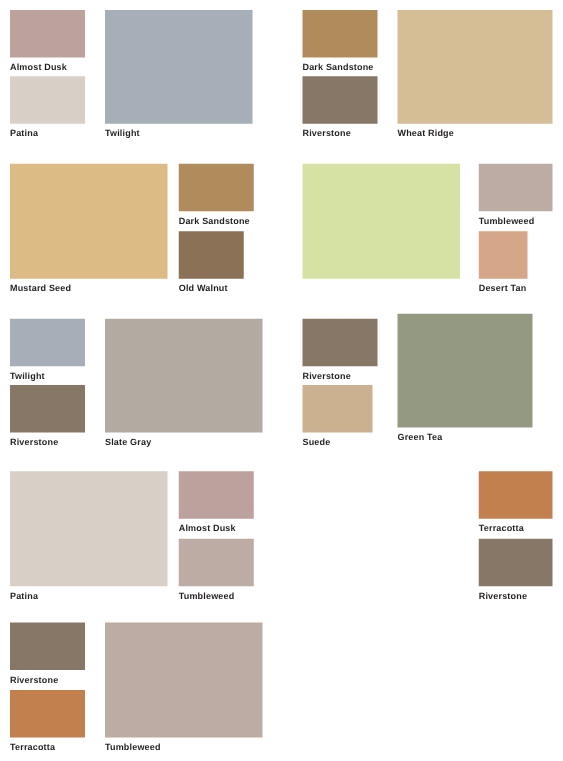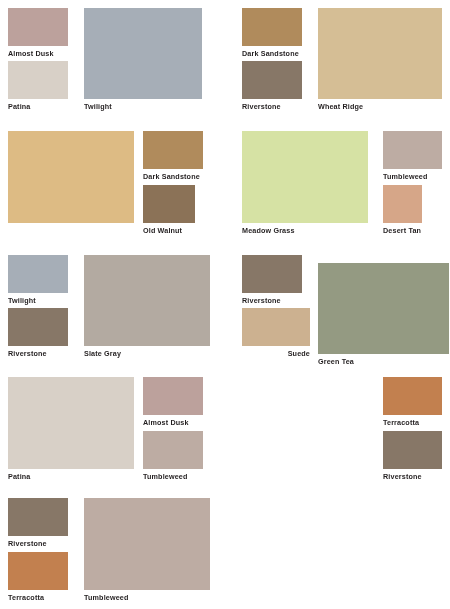--- a/index.html
+++ b/index.html
@@ -64,32 +64,32 @@
     <div class="swatch-cell" style="left: 242px; top: 61px; width: 60px;">
       <div class="swatch-chip" title="Riverstone" style="height: 38px; background: rgb(135, 119, 103);"></div>
       <span class="swatch-label" style="color: rgb(35, 31, 32);">Riverstone</span>
     </div>
     <div class="swatch-cell" style="left: 318px; top: 8px; width: 124px;">
       <div class="swatch-chip" title="Wheat Ridge" style="height: 91px; background: rgb(213, 190, 149);"></div>
       <span class="swatch-label" style="color: rgb(35, 31, 32);">Wheat Ridge</span>
     </div>
     <div class="swatch-cell" style="left: 8px; top: 131px; width: 126px;">
       <div class="swatch-chip" title="Mustard Seed" style="height: 92px; background: rgb(221, 187, 132);"></div>
+      <span class="swatch-label" style="color: rgb(35, 31, 32);">Mustard Seed</span>
     </div>
     <div class="swatch-cell" style="left: 143px; top: 131px; width: 60px;">
       <div class="swatch-chip" title="Dark Sandstone" style="height: 38px; background: rgb(176, 139, 92);"></div>
       <span class="swatch-label" style="color: rgb(35, 31, 32);">Dark Sandstone</span>
     </div>
     <div class="swatch-cell" style="left: 143px; top: 185px; width: 52px;">
       <div class="swatch-chip" title="Old Walnut" style="height: 38px; background: rgb(139, 114, 87);"></div>
       <span class="swatch-label" style="color: rgb(35, 31, 32);">Old Walnut</span>
     </div>
     <div class="swatch-cell" style="left: 242px; top: 131px; width: 126px;">
       <div class="swatch-chip" title="Meadow Grass" style="height: 92px; background: rgb(214, 226, 164);"></div>
-      <span class="swatch-label" style="color: rgb(35, 31, 32);">Meadow Grass</span>
     </div>
     <div class="swatch-cell" style="left: 383px; top: 131px; width: 59px;">
       <div class="swatch-chip" title="Tumbleweed" style="height: 38px; background: rgb(189, 172, 163);"></div>
       <span class="swatch-label" style="color: rgb(35, 31, 32);">Tumbleweed</span>
     </div>
     <div class="swatch-cell" style="left: 383px; top: 185px; width: 39px;">
       <div class="swatch-chip" title="Desert Tan" style="height: 38px; background: rgb(214, 166, 136);"></div>
       <span class="swatch-label" style="color: rgb(35, 31, 32);">Desert Tan</span>
     </div>
     <div class="swatch-cell" style="left: 8px; top: 255px; width: 60px;">
@@ -101,25 +101,25 @@
       <span class="swatch-label" style="color: rgb(35, 31, 32);">Riverstone</span>
     </div>
     <div class="swatch-cell" style="left: 84px; top: 255px; width: 126px;">
       <div class="swatch-chip" title="Slate Gray" style="height: 91px; background: rgb(179, 170, 161);"></div>
       <span class="swatch-label" style="color: rgb(35, 31, 32);">Slate Gray</span>
     </div>
     <div class="swatch-cell" style="left: 242px; top: 255px; width: 60px;">
       <div class="swatch-chip" title="Riverstone" style="height: 38px; background: rgb(135, 119, 103);"></div>
       <span class="swatch-label" style="color: rgb(35, 31, 32);">Riverstone</span>
     </div>
-    <div class="swatch-cell" style="left: 242px; top: 308px; width: 68px; text-align: right;">
+    <div class="swatch-cell" style="left: 242px; top: 308px; width: 56px;">
       <div class="swatch-chip" title="Suede" style="height: 38px; background: rgb(204, 177, 144);"></div>
       <span class="swatch-label" style="color: rgb(35, 31, 32);">Suede</span>
     </div>
-    <div class="swatch-cell" style="left: 318px; top: 263px; width: 131px;">
+    <div class="swatch-cell" style="left: 318px; top: 251px; width: 108px;">
       <div class="swatch-chip" title="Green Tea" style="height: 91px; background: rgb(148, 154, 130);"></div>
       <span class="swatch-label" style="color: rgb(35, 31, 32);">Green Tea</span>
     </div>
     <div class="swatch-cell" style="left: 8px; top: 377px; width: 126px;">
       <div class="swatch-chip" title="Patina" style="height: 92px; background: rgb(216, 208, 199);"></div>
       <span class="swatch-label" style="color: rgb(35, 31, 32);">Patina</span>
     </div>
     <div class="swatch-cell" style="left: 143px; top: 377px; width: 60px;">
       <div class="swatch-chip" title="Almost Dusk" style="height: 38px; background: rgb(188, 161, 156);"></div>
       <span class="swatch-label" style="color: rgb(35, 31, 32);">Almost Dusk</span>

